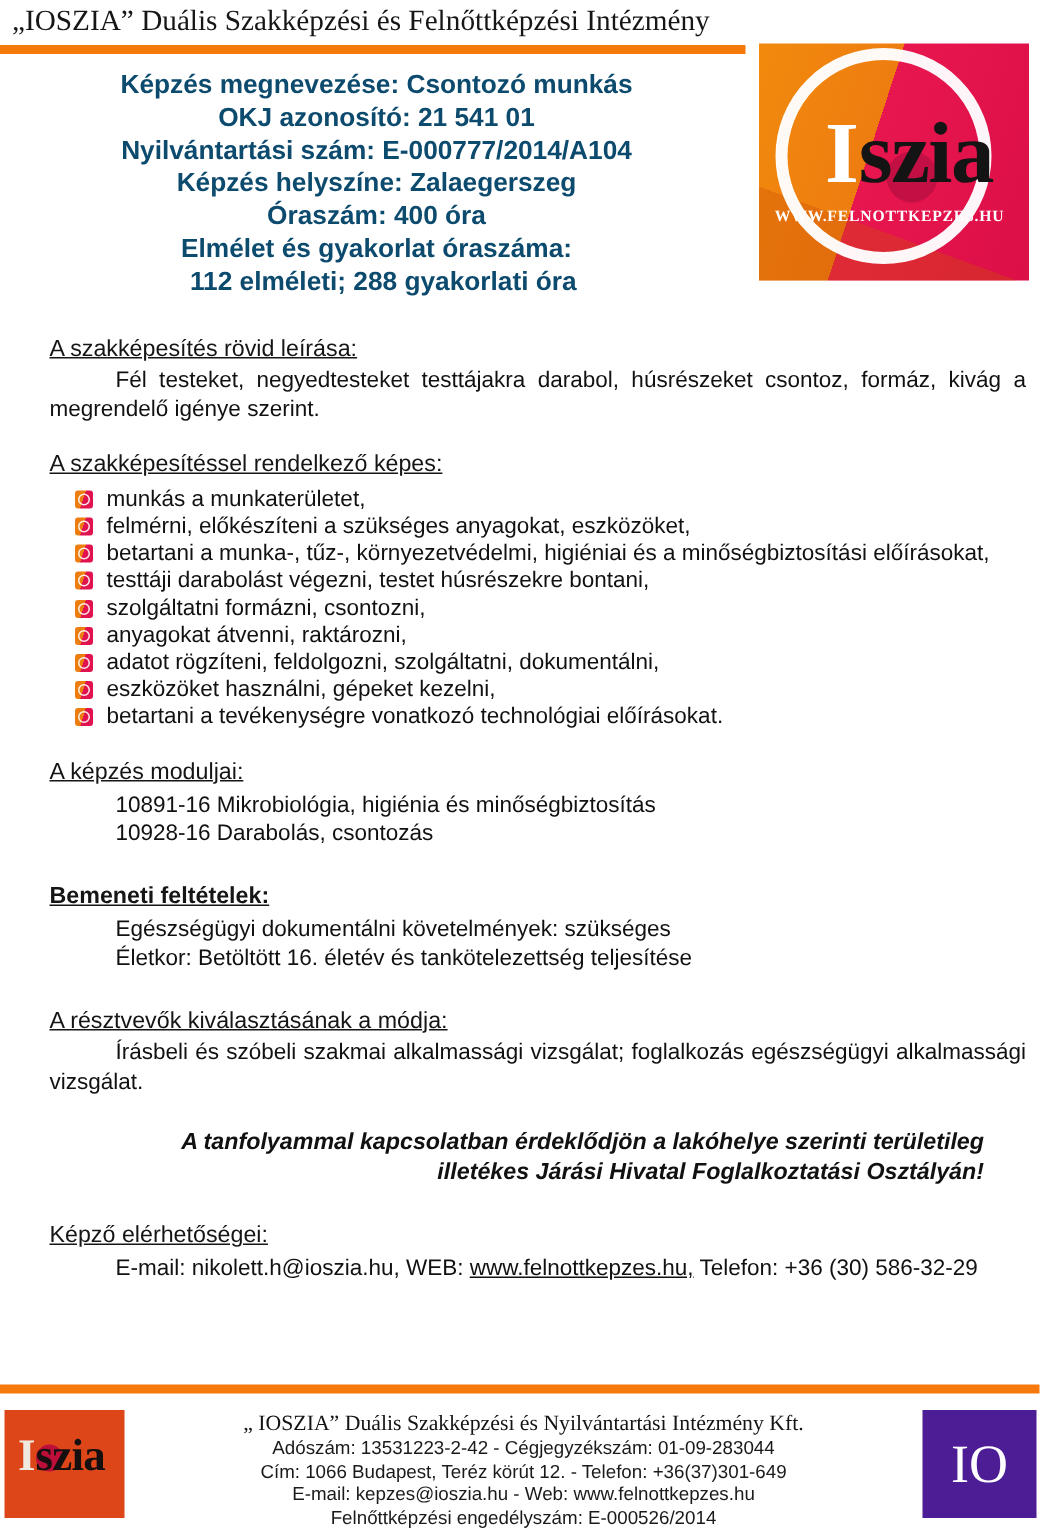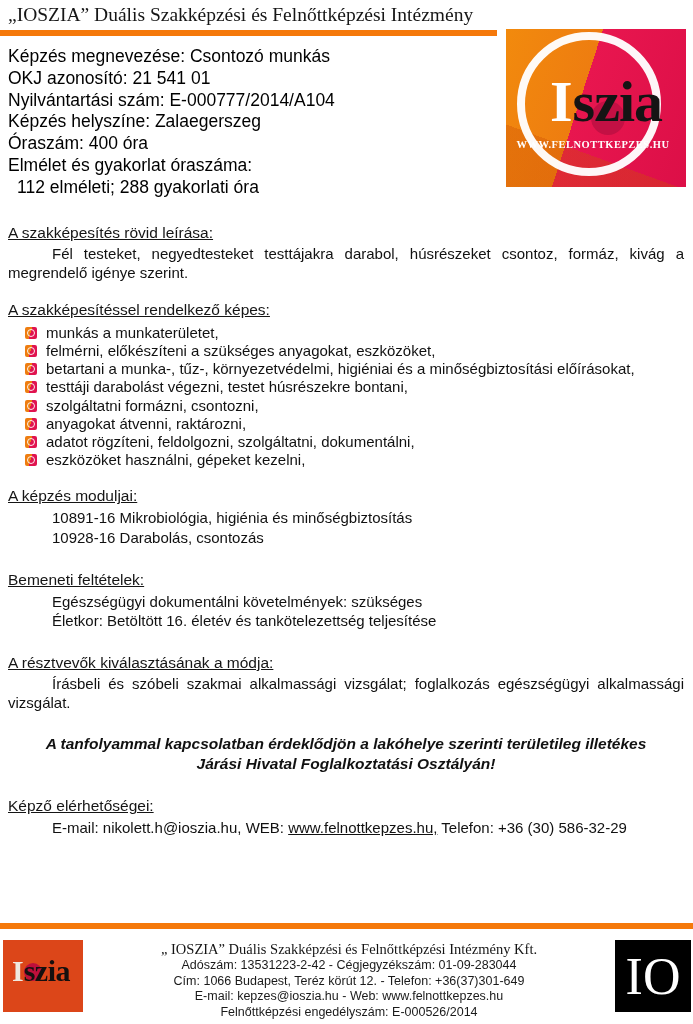--- a/index.html
+++ b/index.html
@@ -43,26 +43,26 @@
   .logo-text .lszia{ color:#141414; letter-spacing:-1px; }
   .logo-url {
     position:absolute; left:4px; right:10px; top:110px; text-align:center;
     font-family:"Liberation Serif","DejaVu Serif",serif; font-weight:bold;
     color:#ffffff; font-size:10.5px; letter-spacing:.5px;
   }
 
   
   .course {
     margin:10px 0 0 8px; width:486px;
-    font-weight:normal; font-size:17.5px; line-height:21.8px; color:#000000;
+    font-weight:bold; font-size:17.5px; line-height:21.8px; color:#0c4a6e;text-align:center;
   }
   .course .indent { padding-left:9px; }
 
   
-  .content { padding:0 9px 0 8px; }
+  .content { padding:0 9px 0 8px;margin-left:25px; }
   .sh {
     text-decoration:underline; font-size:15.5px; color:#151515;
     margin:0; line-height:19px;
   }
   .mt-desc { margin-top:24px; }
   .mt-sec  { margin-top:17px; }
   .para {
     font-size:15px; line-height:19.6px; text-align:justify; text-indent:44px;
     margin:2px 0 0 0;
   }
@@ -75,21 +75,21 @@
     flex:0 0 12px; width:12px; height:12px; border-radius:2px; position:relative;
     background:linear-gradient(108deg,#EE7D10 46%, #E0134F 46%);
   }
   .bicon::after {
     content:""; position:absolute; left:2px; top:2px; width:6px; height:6px;
     border:1.5px solid rgba(255,255,255,.9); border-radius:50%;
   }
   .sub { padding-left:44px; font-size:15px; line-height:19.6px; margin-top:3px; }
 
   .notice {
-    margin:21px 28px 0 28px; text-align:center;
+    margin:21px 28px 0 28px; text-align:right;
     font-weight:bold; font-style:italic; font-size:15.5px; line-height:19.6px;
   }
   .contact-line { padding-left:44px; margin-top:3px; font-size:15px; line-height:19.6px; }
   .contact-line .weblink { text-decoration:underline; cursor:pointer; }
 
   
   .footer { position:absolute; left:0; right:0; top:923px; }
   .footer-rule { height:6px; background:#F5790B; }
   .footer-body { display:flex; align-items:flex-start; padding-top:11px; }
   .flogo {
@@ -107,23 +107,23 @@
     background:#BE0F3B; border-radius:50%;
   }
   .flogo-text .fs-over { position:relative; z-index:2; }
   .fcenter { flex:1; text-align:center; padding-top:1px; }
   .fcompany {
     font-family:"Liberation Serif","DejaVu Serif",serif;
     font-size:14.5px; line-height:17px; color:#141414;
   }
   .fline { font-size:12.5px; line-height:15.6px; color:#1a1a1a; }
   .frlogo {
-    width:76px; height:72px; background:#000000; margin-right:2px; flex:0 0 76px;
+    width:76px; height:72px; background:#4c1d95; margin-right:2px; flex:0 0 76px;
     display:flex; align-items:center; justify-content:center;
-    color:#ffffff; font-family:"Liberation Serif","DejaVu Serif",serif; font-size:52px;
+    color:#ffffff; font-family:"Liberation Serif","DejaVu Serif",serif; font-size:36px;
   }
 </style>
 </head>
 <body>
 
 <div class="page">
 
   <div>
     <h1 class="hdr-title">„IOSZIA” Duális Szakképzési és Felnőttképzési Intézmény</h1>
     <div class="hdr-rule"></div>
@@ -178,27 +178,31 @@
           <span>anyagokat átvenni, raktározni,</span>
         </li>
       <li>
           <span class="bicon"></span>
           <span>adatot rögzíteni, feldolgozni, szolgáltatni, dokumentálni,</span>
         </li>
       <li>
           <span class="bicon"></span>
           <span>eszközöket használni, gépeket kezelni,</span>
         </li>
+      <li>
+          <span class="bicon"></span>
+          <span>betartani a tevékenységre vonatkozó technológiai előírásokat.</span>
+        </li>
     </ul>
 
     <div class="sh mt-sec">A képzés moduljai:</div>
     <div class="sub">10891-16 Mikrobiológia, higiénia és minőségbiztosítás</div>
     <div class="sub" style="margin-top:0;">10928-16 Darabolás, csontozás</div>
 
-    <div class="sh mt-sec" style="margin-top:22px;">Bemeneti feltételek:</div>
+    <div class="sh mt-sec" style="margin-top:22px;font-weight:bold;">Bemeneti feltételek:</div>
     <div class="sub">Egészségügyi dokumentálni követelmények: szükséges</div>
     <div class="sub" style="margin-top:0;">Életkor: Betöltött 16. életév és tankötelezettség teljesítése</div>
 
     <div class="sh mt-sec" style="margin-top:22px;">A résztvevők kiválasztásának a módja:</div>
     <p class="para">Írásbeli és szóbeli szakmai alkalmassági vizsgálat; foglalkozás egészségügyi alkalmassági vizsgálat.</p>
 
     <div class="notice">A tanfolyammal kapcsolatban érdeklődjön a lakóhelye szerinti területileg illetékes Járási Hivatal Foglalkoztatási Osztályán!</div>
 
     <div class="sh" style="margin-top:23px;">Képző elérhetőségei:</div>
     <div class="contact-line"><span>E-mail: </span><span>nikolett.h@ioszia.hu</span><span>, WEB: </span><span class="weblink">www.felnottkepzes.hu,</span><span> Telefon: +36 (30) 586-32-29</span></div>
@@ -208,21 +212,21 @@
   <div class="footer">
     <div class="footer-rule"></div>
     <div class="footer-body">
 
       <div class="flogo">
         <div class="fodot"></div>
         <div class="flogo-text"><span class="fi">I</span><span class="fszia fs-over">szia</span></div>
       </div>
 
       <div class="fcenter">
-        <div class="fcompany">„ IOSZIA” Duális Szakképzési és Felnőttképzési Intézmény Kft.</div>
+        <div class="fcompany">„ IOSZIA” Duális Szakképzési és Nyilvántartási Intézmény Kft.</div>
         <div class="fline">Adószám: 13531223-2-42 - Cégjegyzékszám: 01-09-283044</div>
         <div class="fline">Cím: 1066 Budapest, Teréz körút 12. - Telefon: +36(37)301-649</div>
         <div class="fline">E-mail: kepzes@ioszia.hu - Web: www.felnottkepzes.hu</div>
         <div class="fline">Felnőttképzési engedélyszám: E-000526/2014</div>
       </div>
 
       <div class="frlogo">IO</div>
 
     </div>
   </div>

